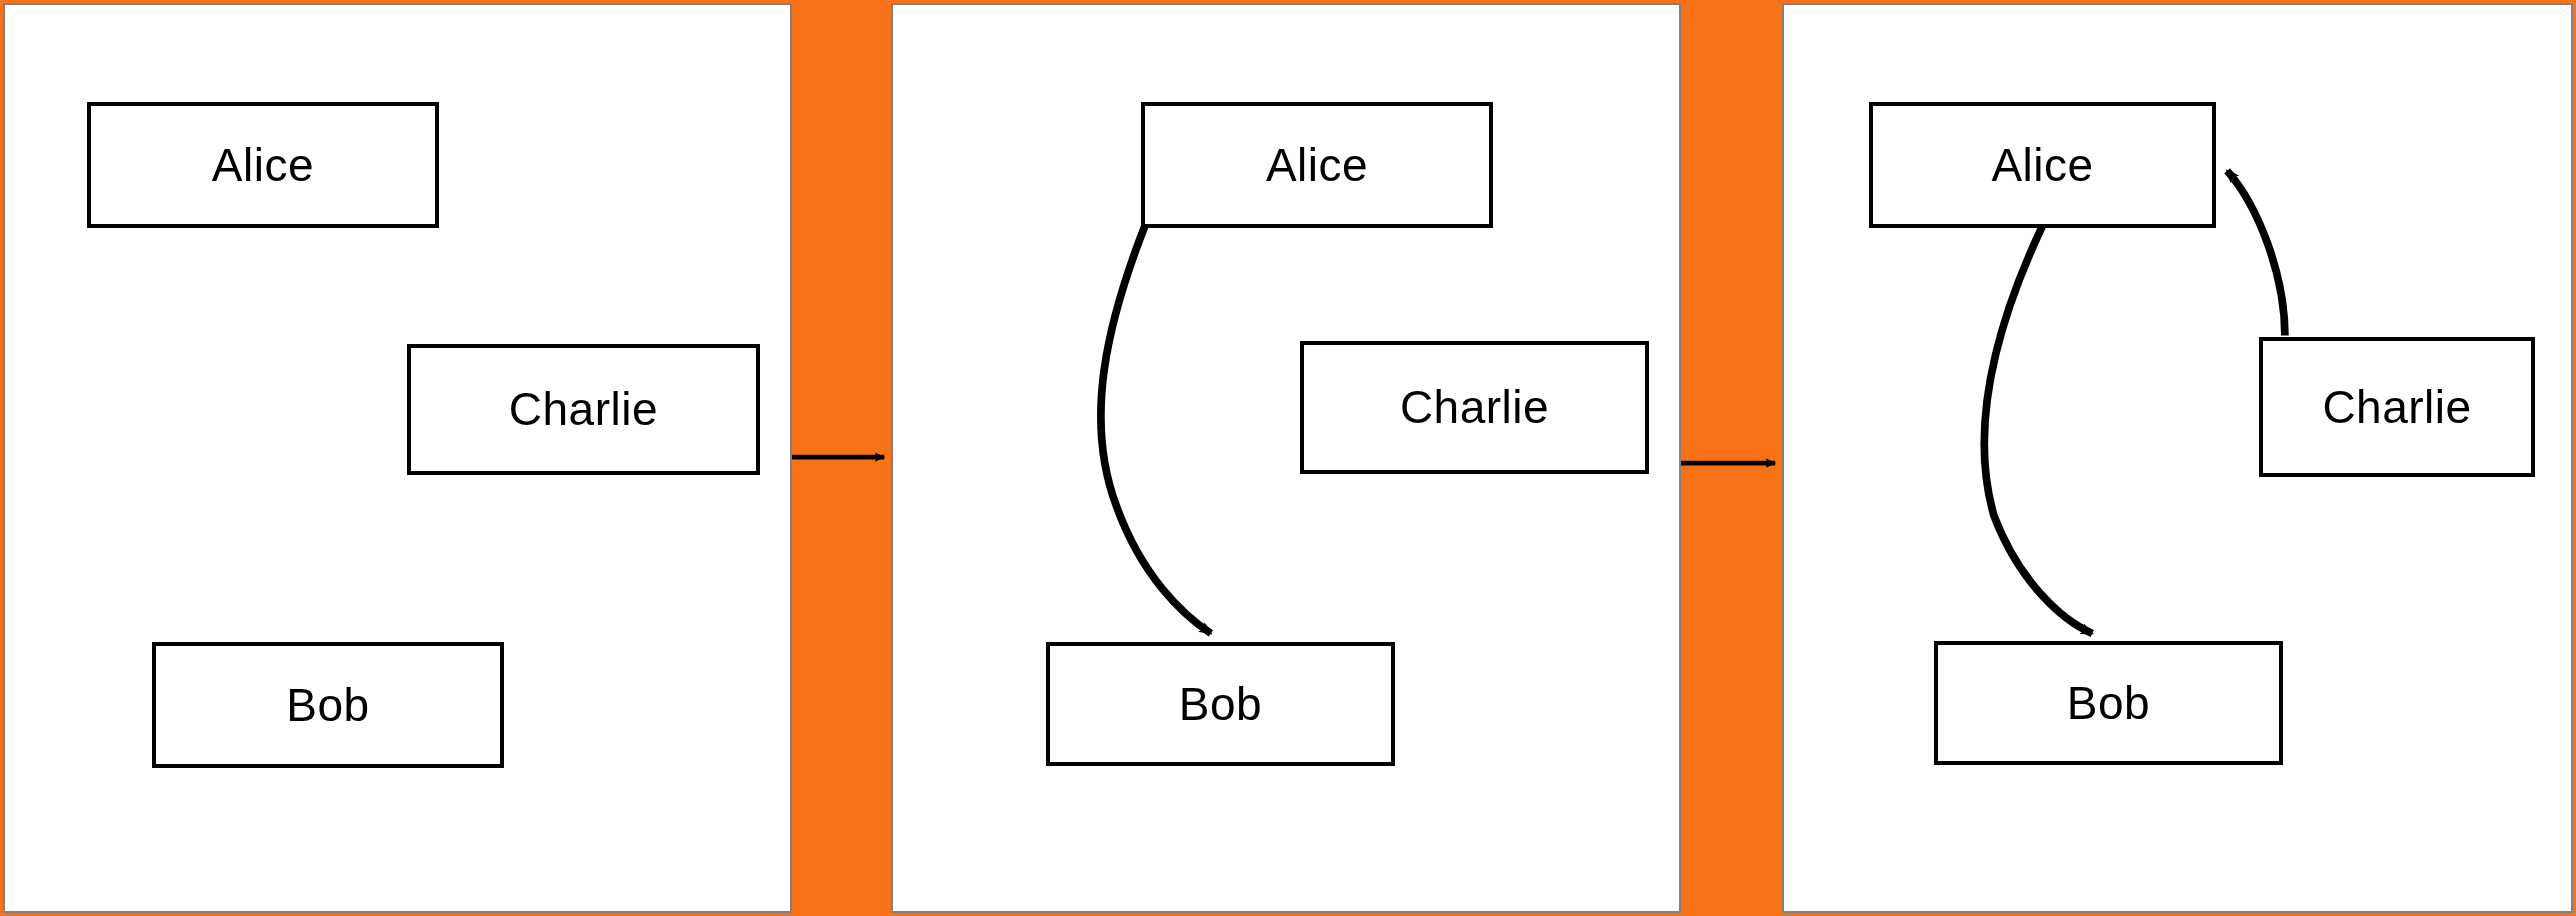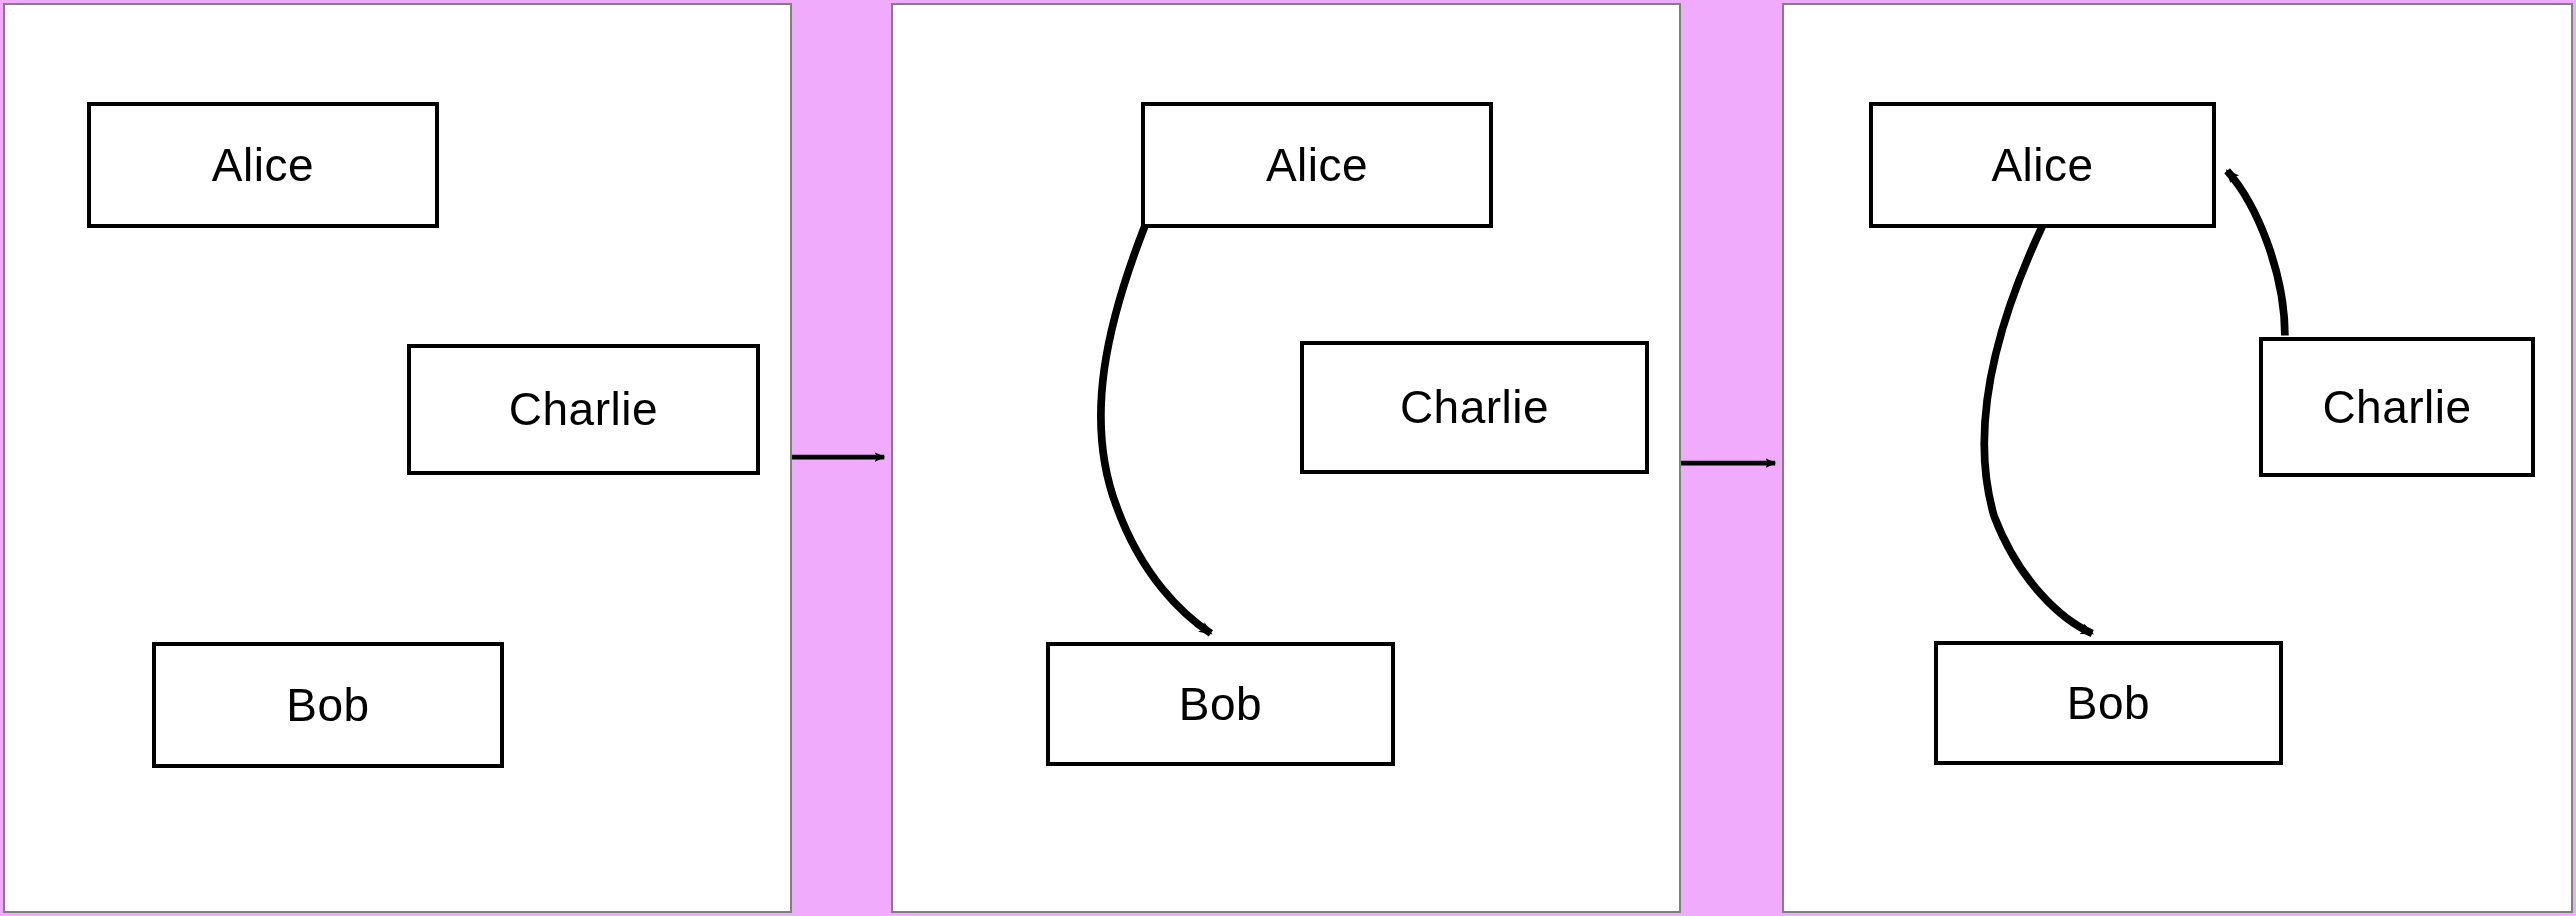--- a/index.html
+++ b/index.html
@@ -10,21 +10,21 @@
   body {
     width: 2576px;
     height: 916px;
     font-family: "Liberation Sans", sans-serif;
     overflow: hidden;
   }
   #stage {
     position: relative;
     width: 2576px;
     height: 916px;
-    background: #f0abfc;
+    background: #f97316;
   }
   .panel {
     position: absolute;
     background: #ffffff;
     border: 2.9px solid #808080;
     box-sizing: border-box;
   }
   .panel-svg {
     position: absolute;
     left: 0;

